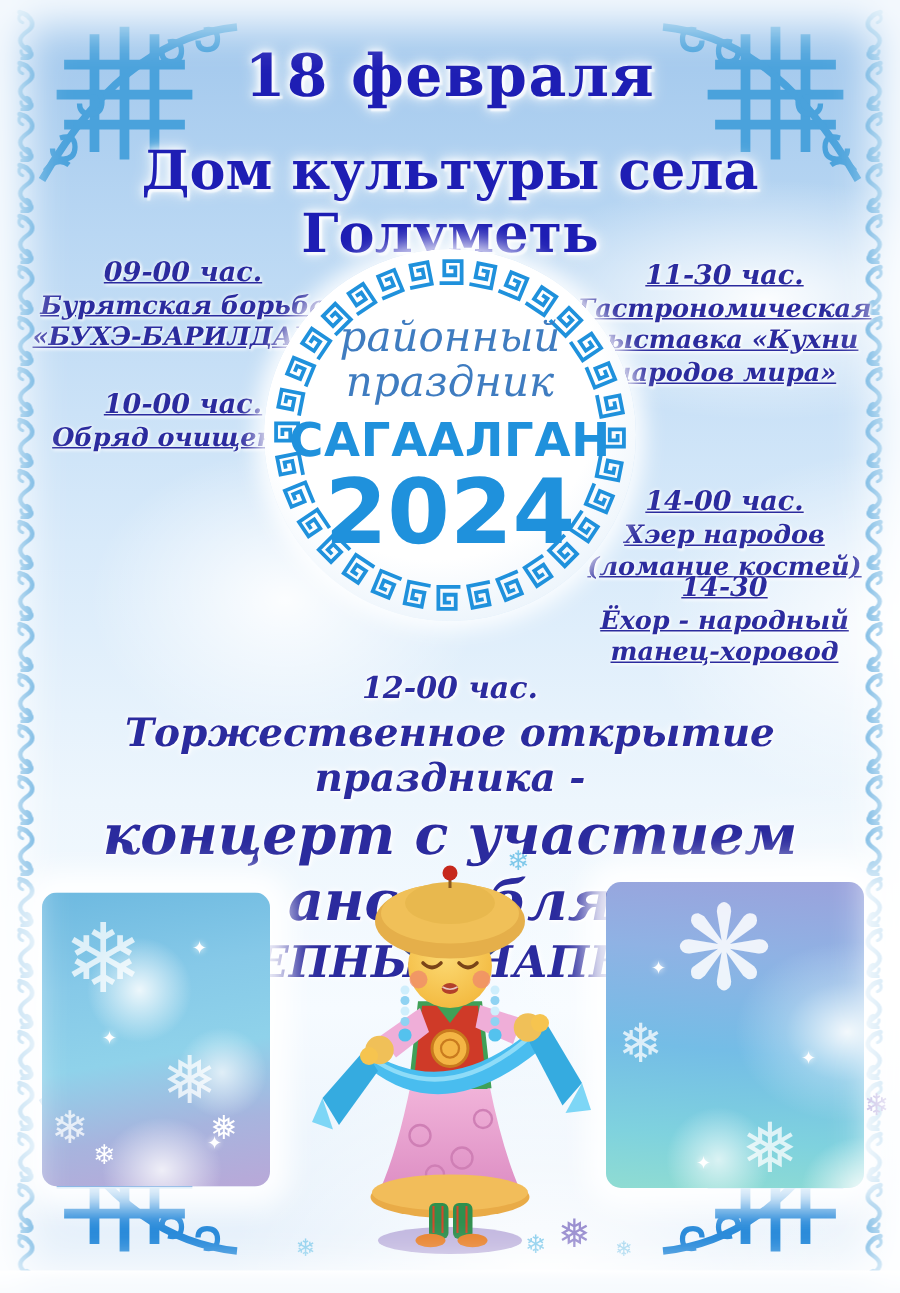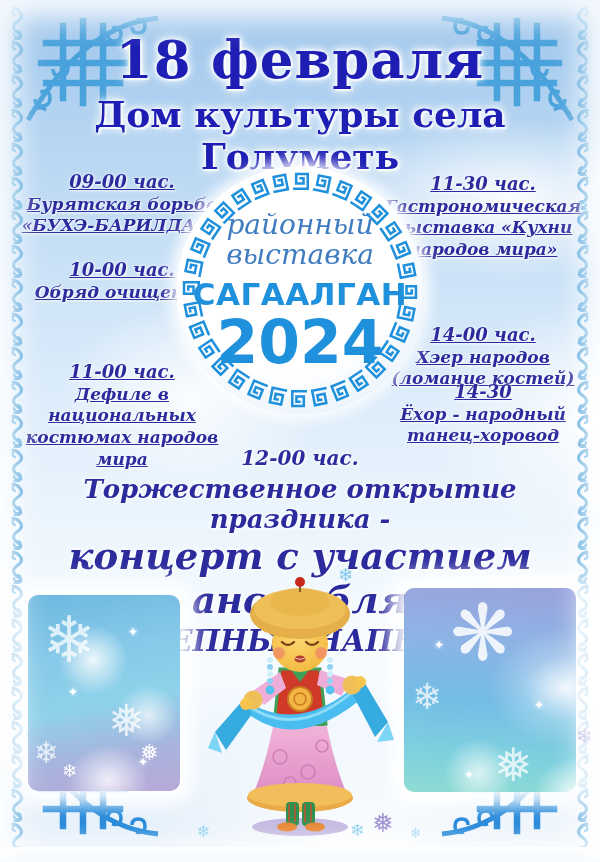--- a/index.html
+++ b/index.html
@@ -26,21 +26,21 @@
   .strip.right{right:5px; transform:scaleX(-1);}
 
   .corner{position:absolute; width:156px; height:118px; color:#4aa2dc;}
   .corner.tl{left:6px; top:6px;}
   .corner.tr{right:6px; top:6px; transform:scaleX(-1);}
   .corner.bl{left:6px; bottom:16px; transform:scaleY(-1); color:#1d84d8;}
   .corner.br{right:6px; bottom:16px; transform:scale(-1,-1); color:#1d84d8;}
 
   
   .date-title{position:absolute; left:0; right:0; top:28px; text-align:center;
-    font-size:53px; font-weight:bold; color:#1e1eb4; letter-spacing:1px;
+    font-size:39px; font-weight:bold; color:#1e1eb4; letter-spacing:1px;
     text-shadow:0 0 4px #fff,0 0 8px #fff,0 0 12px rgba(255,255,255,.95),2px 2px 1px rgba(255,255,255,.7);}
   .venue-title{position:absolute; left:0; right:0; top:93px; text-align:center;
     font-size:36px; font-weight:bold; color:#1e1eb4;
     text-shadow:0 0 4px #fff,0 0 8px #fff,0 0 12px rgba(255,255,255,.95),2px 2px 1px rgba(255,255,255,.7);}
 
   
   .emblem{position:absolute; left:176px; top:166px; width:248px; height:248px;}
   .emblem .disc{position:absolute; inset:0; border-radius:50%;
     background:radial-gradient(circle at 45% 38%, #ffffff 55%, #eaf3fb 80%, #e2eefa 100%);
     box-shadow:0 0 14px 6px rgba(255,255,255,.9);}
@@ -159,25 +159,20 @@
   <div class="venue-title">Дом культуры села Голуметь</div>
 
   <div class="sched col-l li1">
     <div class="time">09-00 час.</div>
     <div>Бурятская борьба</div>
     <div>«БУХЭ-БАРИЛДАН»</div>
   </div>
   <div class="sched col-l li2">
     <div class="time">10-00 час.</div>
     <div>Обряд очищения</div>
-  </div>
-  <div class="sched col-l li3">
-    <div class="time">11-00 час.</div>
-    <div>Дефиле в национальных</div>
-    <div>костюмах народов мира</div>
   </div>
 
   <div class="sched col-r ri1">
     <div class="time">11-30 час.</div>
     <div>Гастрономическая</div>
     <div>выставка «Кухни</div>
     <div>народов мира»</div>
   </div>
   <div class="sched col-r ri2">
     <div class="time">14-00 час.</div>
@@ -224,21 +219,21 @@
         <use href="#mu" transform="rotate(281.25 124 124)"></use>
         <use href="#mu" transform="rotate(292.5 124 124)"></use>
         <use href="#mu" transform="rotate(303.75 124 124)"></use>
         <use href="#mu" transform="rotate(315 124 124)"></use>
         <use href="#mu" transform="rotate(326.25 124 124)"></use>
         <use href="#mu" transform="rotate(337.5 124 124)"></use>
         <use href="#mu" transform="rotate(348.75 124 124)"></use>
       </svg>
     <div class="inner">
       <div class="script">районный</div>
-      <div class="script">выставка</div>
+      <div class="script">праздник</div>
       <div class="name">САГААЛГАН</div>
       <div class="year">2024</div>
     </div>
   </div>
 
   <div class="main-event">
     <div class="time">12-00 час.</div>
     <div class="l1">Торжественное открытие праздника -</div>
     <div class="l2">концерт с участием ансамбля</div>
     <div class="l3">«СТЕПНЫЕ НАПЕВЫ»</div>

